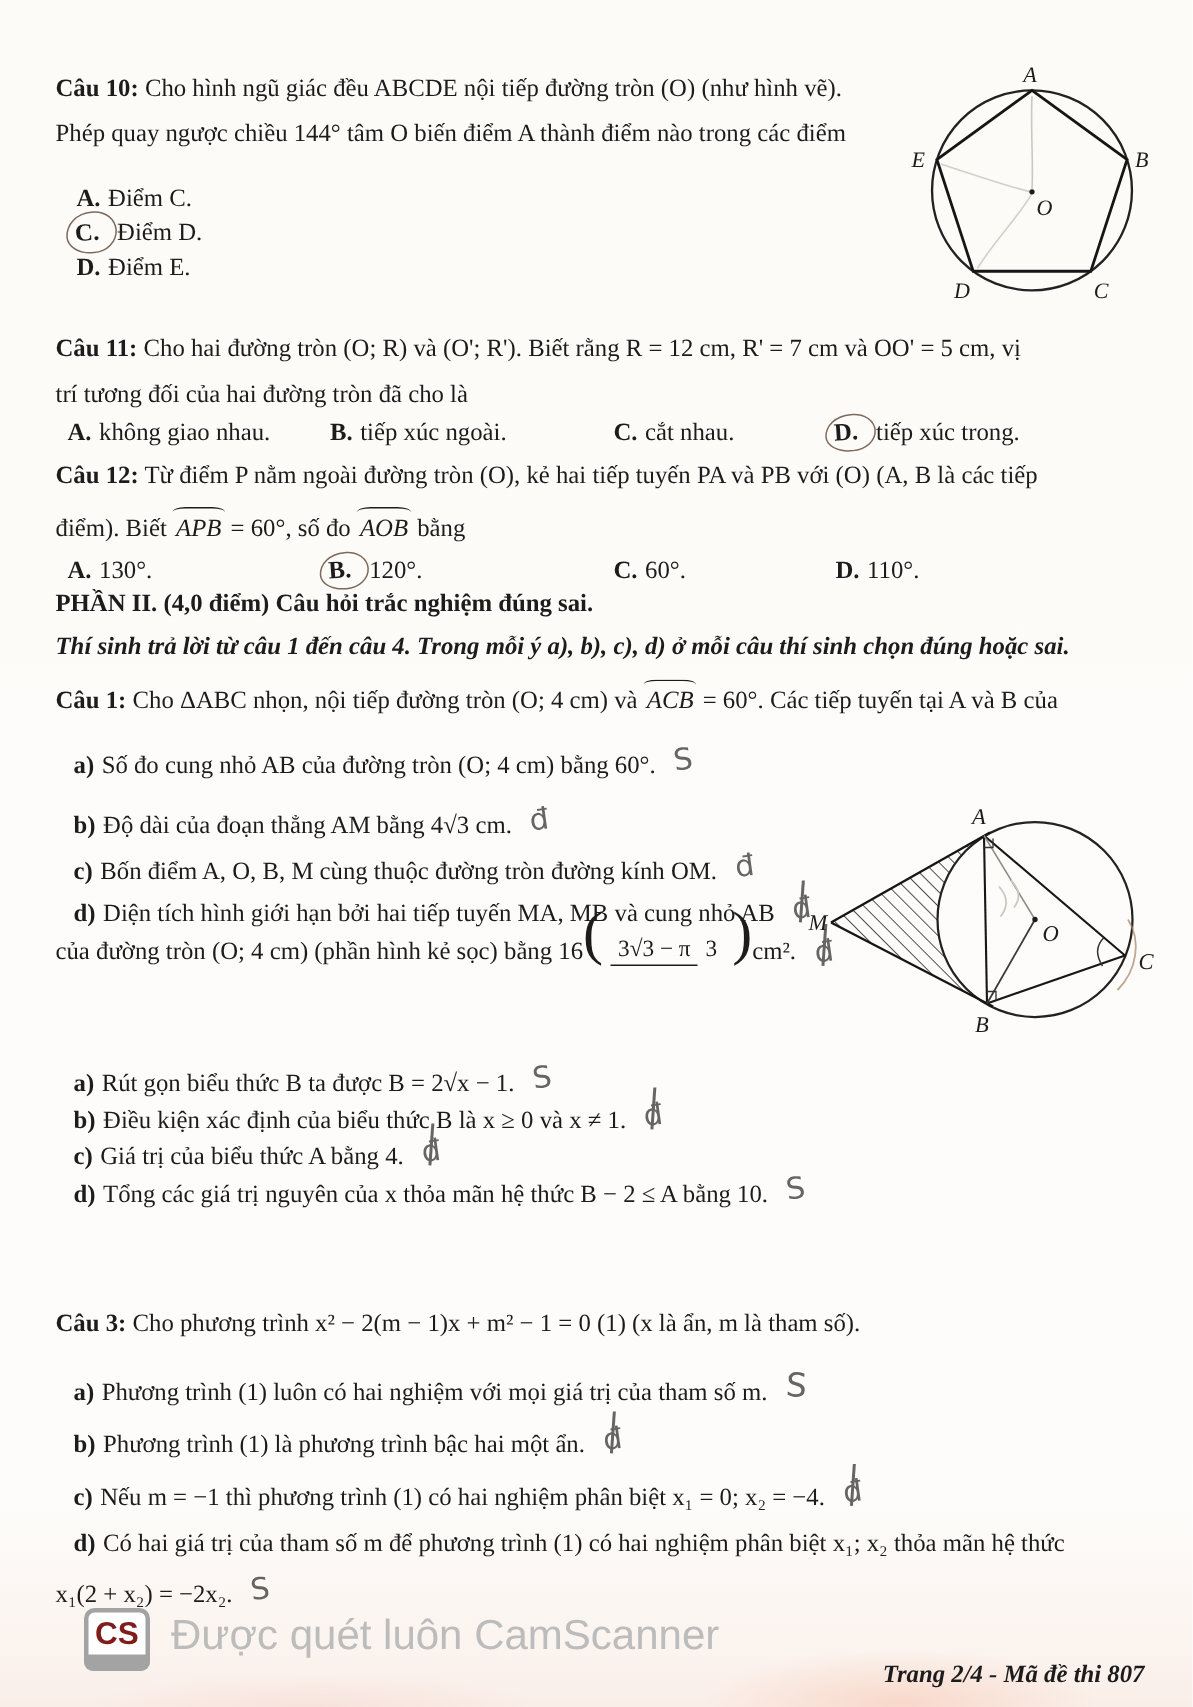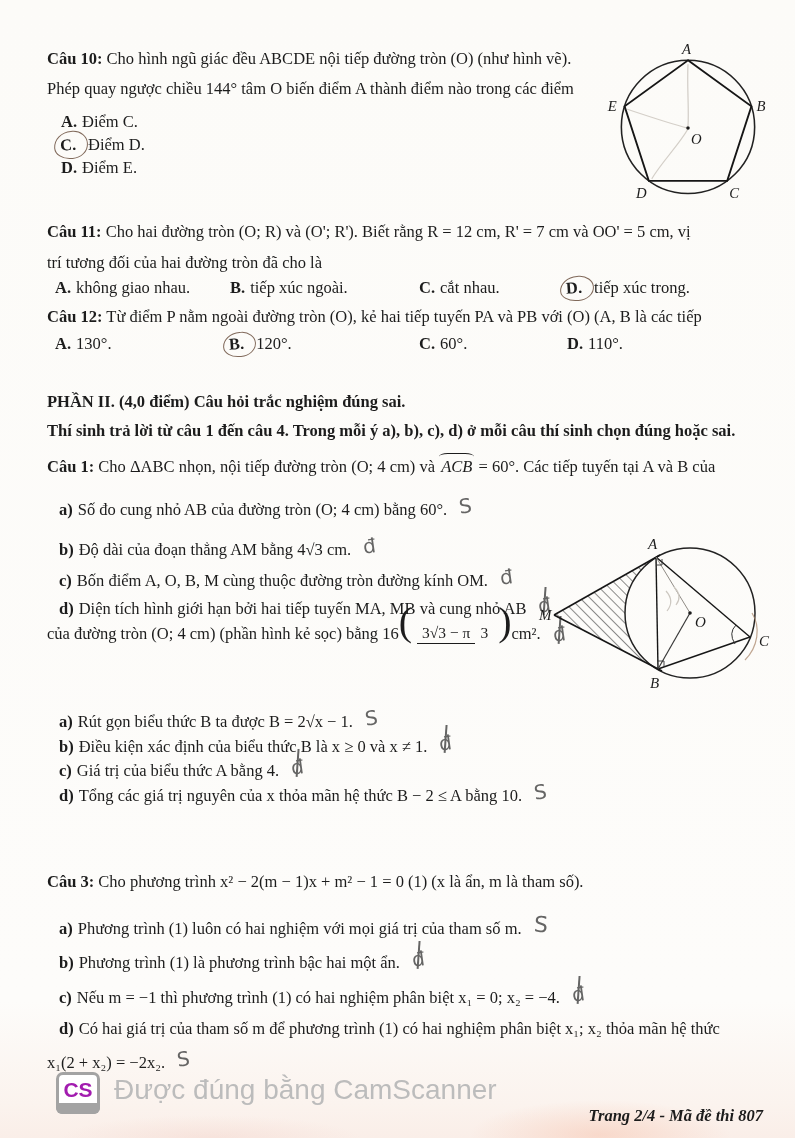--- a/index.html
+++ b/index.html
@@ -1,22 +1,22 @@
 <!DOCTYPE html>
 <html lang="vi"><head>
 <meta charset="utf-8">
 <style>
   html,body{margin:0;padding:0}
   body{width:795px;height:1138px;position:relative;overflow:hidden;
        background:linear-gradient(180deg,#fcfbf8 0%,#fdfcfa 88%,#fbf3ee 97%,#faeee8 100%);
        font-family:"Liberation Serif",serif;font-size:16.5px;color:#1c1c1c;}
-  .abs{position:absolute;left:47px;width:718px}
+  .abs{position:absolute;left:37px;width:718px}
   .line{line-height:30px;white-space:nowrap}
   .qlabel{font-weight:bold}
-  .ital{}
+  .ital{font-style:italic}
   .vopt{height:23px;line-height:23px;margin-left:14px;white-space:nowrap}
   .ok{font-weight:bold;margin-right:5px}
   .hopts{position:relative;height:28px}
   .hopts>span{position:absolute;white-space:nowrap;top:0}
   .o0{left:8px}.o1{left:183px}.o2{left:372px}.o3{left:520px}
   .circ{display:inline-block;border:1.5px solid #80695a;padding:1px 6px 2px 5px;margin:-3px 0 -3px -7px;
         border-radius:55% 45% 50% 50%/60% 50% 55% 45%;transform:rotate(-4deg)}
   .arc{position:relative;font-style:italic;margin:0 2px}
   .arc::before{content:"";position:absolute;left:-2px;right:-2px;top:-4px;height:6px;
         border-top:1.4px solid #1c1c1c;border-radius:50%/100%}
@@ -28,40 +28,40 @@
   .frow{display:flex;align-items:flex-start;white-space:nowrap}
   .mark{display:inline-block;font-family:"DejaVu Sans",sans-serif;color:#4b4b4b;font-size:20px;
         margin-left:12px;transform:rotate(-8deg);position:relative;top:-2px;opacity:.85}
   .mark.cross::after{content:"";position:absolute;left:55%;top:-6px;width:1.7px;height:28px;
         background:#4b4b4b;transform:translateX(-50%) rotate(12deg)}
   .item{white-space:nowrap}
   svg text{font-family:"Liberation Serif",serif;font-style:italic;font-size:15px;fill:#1c1c1c}
   
   #footer{position:absolute;left:0;top:1066px;width:795px;height:52px}
   .cs-badge{position:absolute;left:56px;top:6px;width:44px;height:42px;border:3px solid #a3a3a3;
-        border-radius:7px;color:#a21caf;font-family:"Liberation Sans",sans-serif;font-weight:bold;
+        border-radius:7px;color:#7f1d1d;font-family:"Liberation Sans",sans-serif;font-weight:bold;
         font-size:21px;text-align:center;line-height:30px;box-sizing:border-box;background:#fff}
   .cs-badge::after{content:"";position:absolute;left:-3px;right:-3px;bottom:-3px;height:11px;
         background:#a3a3a3;border-radius:0 0 6px 6px}
   .cs-text{position:absolute;left:114px;top:8px;font-family:"Liberation Sans",sans-serif;
         font-size:28px;color:#bcbcbc}
   .page-info{position:absolute;right:32px;top:40px;font-style:italic;font-weight:bold;font-size:16.5px}
   .blob{position:absolute;border-radius:50%;pointer-events:none}
   .blob1{left:470px;top:1100px;width:260px;height:70px;
         background:radial-gradient(closest-side,rgba(246,190,166,.45),transparent)}
   .blob2{left:60px;top:1115px;width:300px;height:46px;
         background:radial-gradient(closest-side,rgba(240,200,190,.3),transparent)}
 </style>
 </head>
 <body>
 
 <section class="abs" style="top:44px;width:560px">
   <div class="line"><span class="qlabel">Câu 10:</span> <span>Cho hình ngũ giác đều ABCDE nội tiếp đường tròn (O) (như hình vẽ).</span></div>
   <div class="line">Phép quay ngược chiều 144° tâm O biến điểm A thành điểm nào trong các điểm</div>
-  <div style="margin-top:6px">
+  <div style="margin-top:16px">
     <div class="vopt"><span class="ok">A.</span><span>Điểm C.</span></div>
     <div class="vopt"><span class="circ"><span class="ok">C.</span></span><span>Điểm D.</span></div>
     <div class="vopt"><span class="ok">D.</span><span>Điểm E.</span></div>
   </div>
 </section>
 
 <svg style="position:absolute;left:590px;top:40px" width="196" height="166" viewBox="0 0 200 168">
   <circle cx="100" cy="88" r="68" fill="none" stroke="#222" stroke-width="1.6"></circle>
   <polygon points="100,20 164.7,67 140,143 60,143 35.3,67" fill="none" stroke="#161616" stroke-width="1.9"></polygon>
   <path d="M100,24 C99,46 101,70 100,87" stroke="#ccc7c0" stroke-width="1.1" fill="none"></path>
@@ -82,20 +82,21 @@
   <div class="hopts">
     <span class="o0"><span class="ok">A.</span><span>không giao nhau.</span></span>
     <span class="o1"><span class="ok">B.</span><span>tiếp xúc ngoài.</span></span>
     <span class="o2"><span class="ok">C.</span><span>cắt nhau.</span></span>
     <span class="o3"><span class="circ"><span class="ok">D.</span></span><span>tiếp xúc trong.</span></span>
   </div>
 </section>
 
 <section class="abs" style="top:300px">
   <div class="line" style="line-height:34px"><span class="qlabel">Câu 12:</span> <span>Từ điểm P nằm ngoài đường tròn (O), kẻ hai tiếp tuyến PA và PB với (O) (A, B là các tiếp</span></div>
+  <div class="line" style="line-height:36px"><span>điểm). Biết </span><span class="arc">APB</span><span> = 60°, số đo </span><span class="arc">AOB</span><span> bằng</span></div>
   <div class="hopts">
     <span class="o0"><span class="ok">A.</span><span>130°.</span></span>
     <span class="o1"><span class="circ"><span class="ok">B.</span></span><span>120°.</span></span>
     <span class="o2"><span class="ok">C.</span><span>60°.</span></span>
     <span class="o3"><span class="ok">D.</span><span>110°.</span></span>
   </div>
 </section>
 
 <section class="abs" style="top:388px">
   <div class="line" style="line-height:28px;font-weight:bold">PHẦN II. (4,0 điểm) Câu hỏi trắc nghiệm đúng sai.</div>
@@ -168,15 +169,15 @@
     <div class="item" style="height:35px"><span class="ok">c)</span><span>Nếu m = −1 thì phương trình (1) có hai nghiệm phân biệt x₁ = 0; x₂ = −4.</span><span class="mark cross">đ</span></div>
     <div class="item" style="height:30px"><span class="ok">d)</span><span>Có hai giá trị của tham số m để phương trình (1) có hai nghiệm phân biệt x₁; x₂ thỏa mãn hệ thức</span></div>
   </div>
   <div class="item" style="height:30px"><span>x₁(2 + x₂) = −2x₂.</span><span class="mark">S</span></div>
 </section>
 
 <div class="blob blob1"></div>
 <div class="blob blob2"></div>
 <div id="footer">
   <div class="cs-badge">CS</div>
-  <div class="cs-text">Được đúng bằng CamScanner</div>
+  <div class="cs-text">Được quét luôn CamScanner</div>
   <div class="page-info">Trang 2/4 - Mã đề thi 807</div>
 </div>
 
 </body></html>

